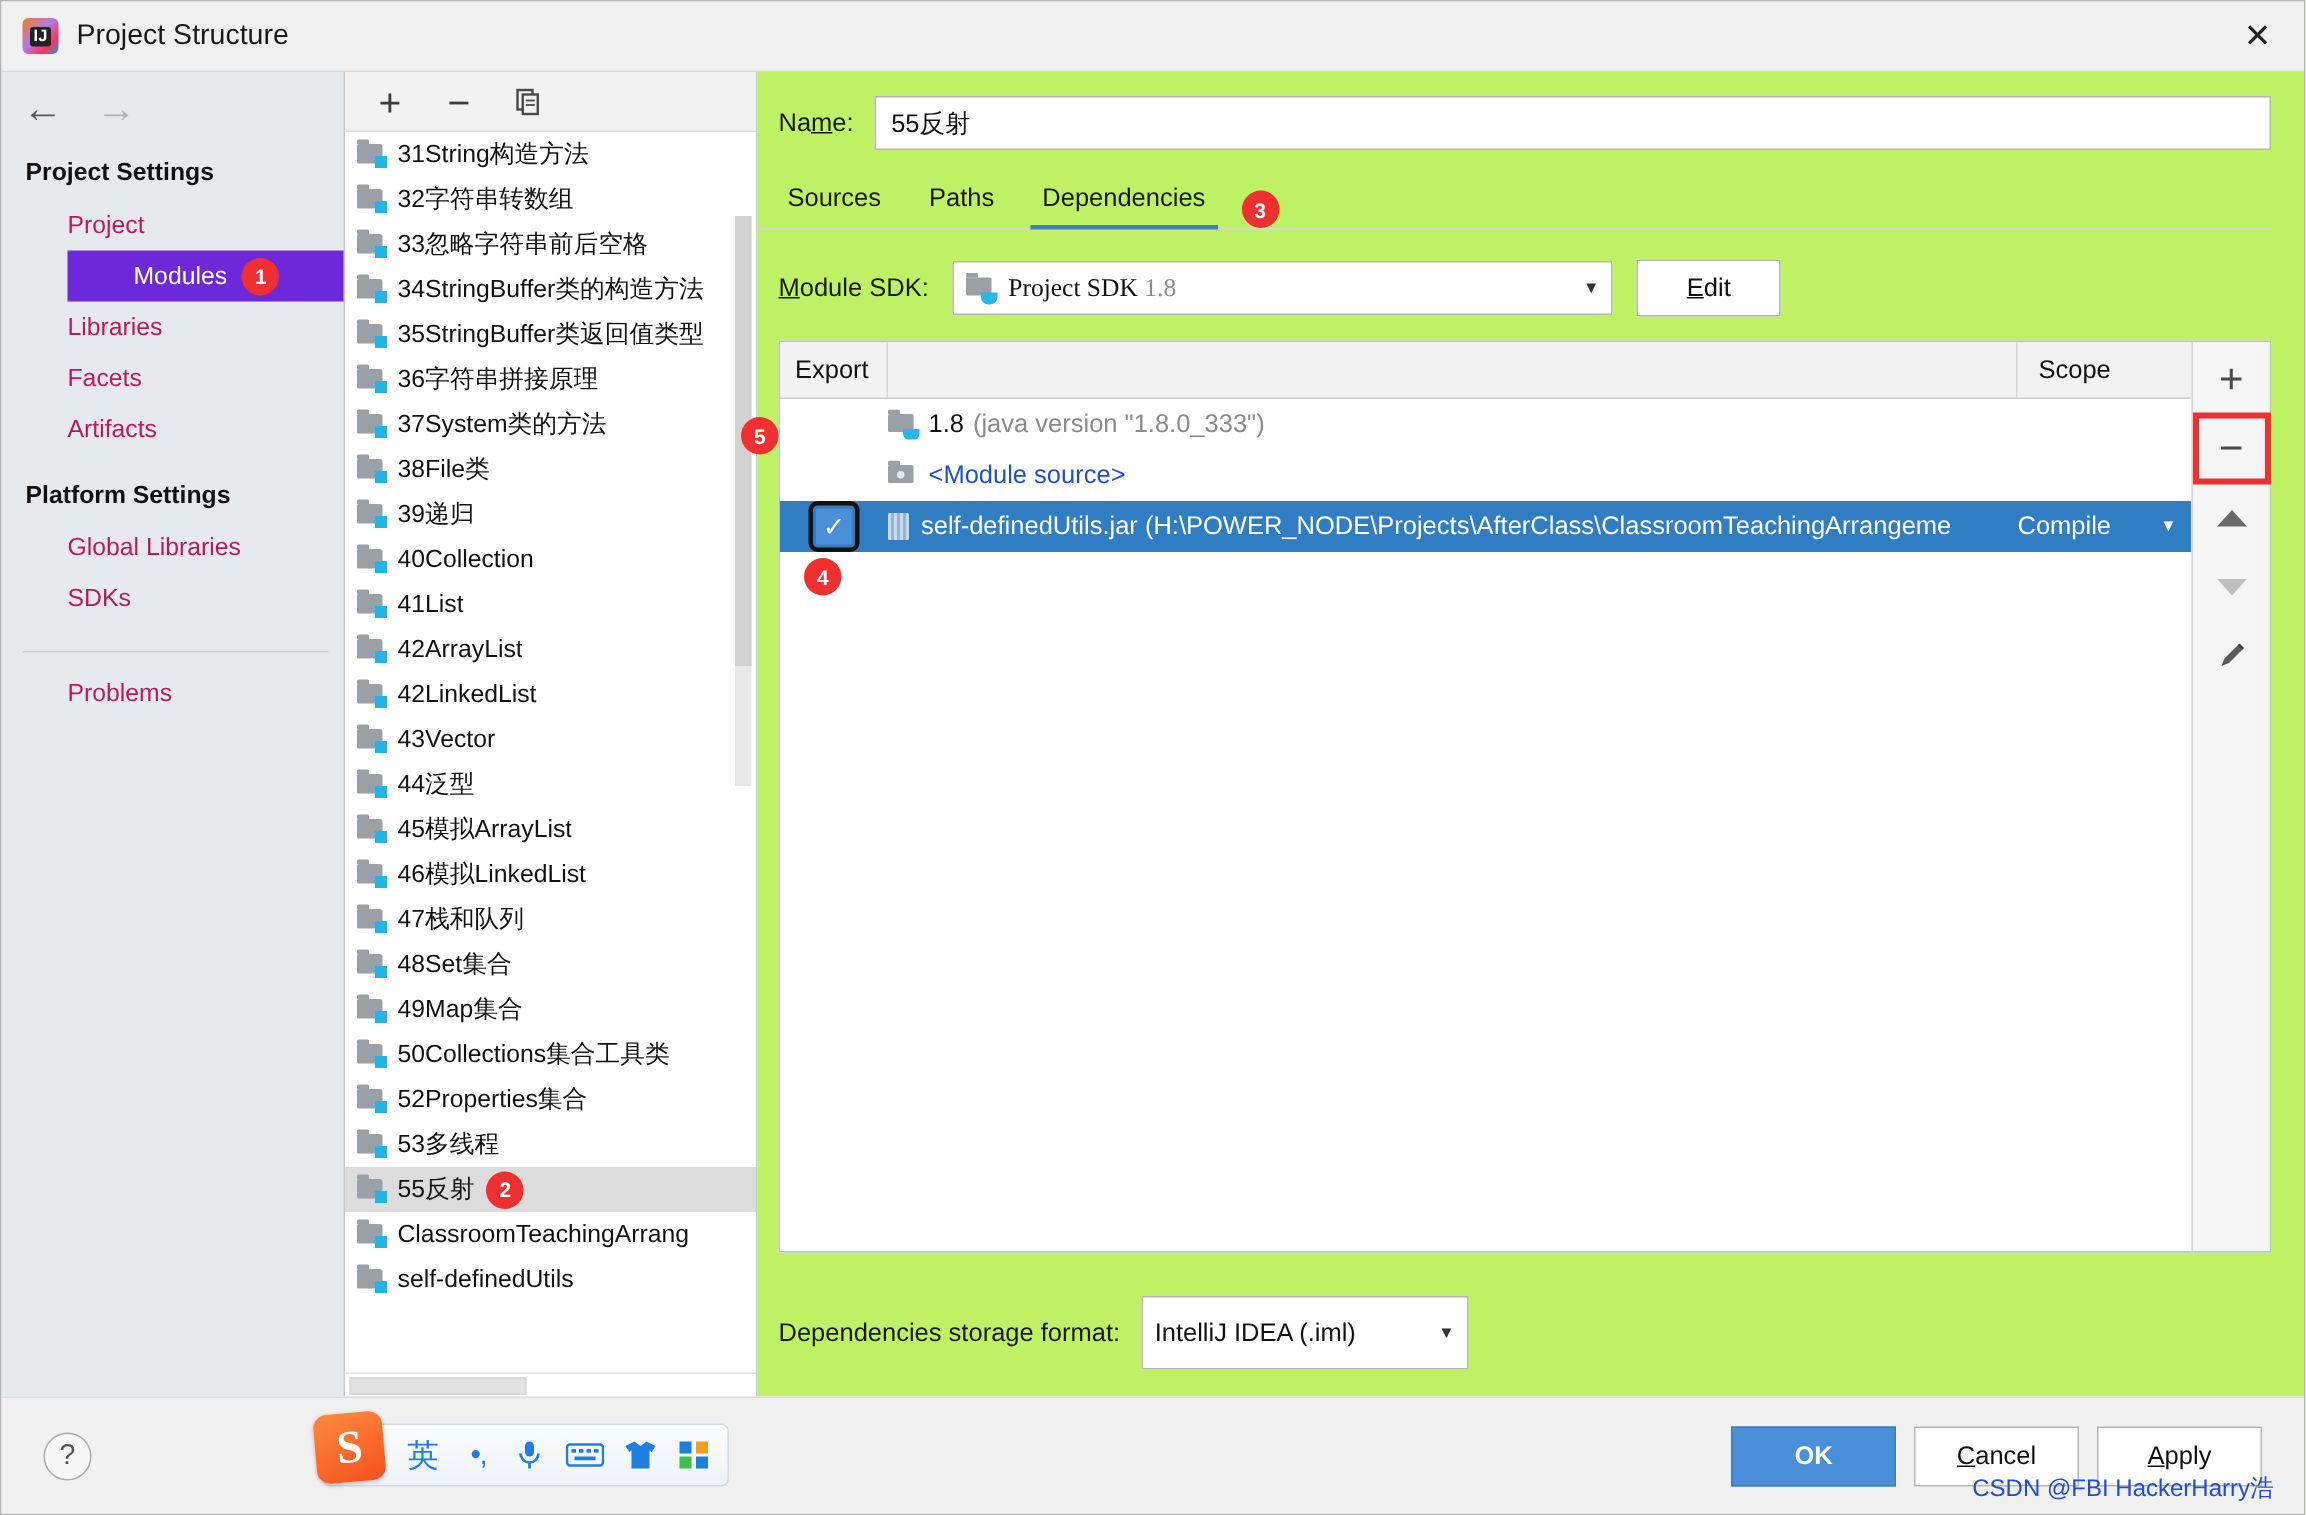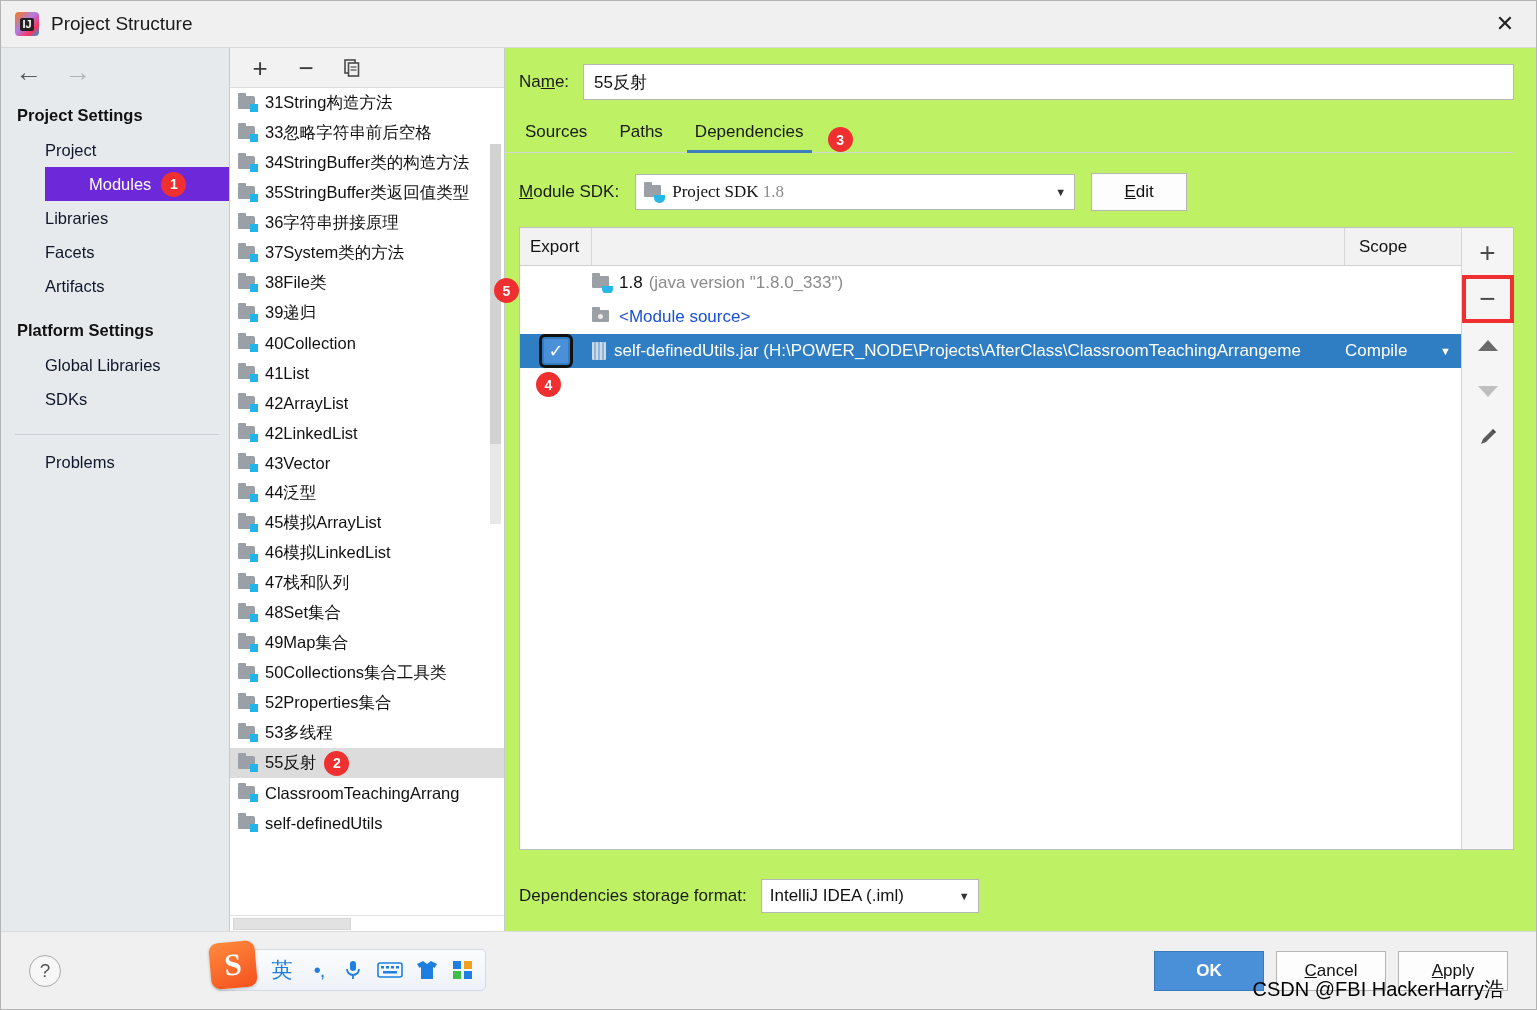--- a/index.html
+++ b/index.html
@@ -71,21 +71,21 @@
   .arrow {
     font-size: 27px; line-height: 1; color: #5a5a5a;
     cursor: pointer; user-select: none;
   }
   .arrow.disabled { color: #b0b4b7; cursor: default; }
   .side-group-title {
     font-size: 16.5px; font-weight: bold; color: #111;
     padding: 10px 0 8px 16px;
   }
   .side-item {
-    font-size: 16.5px; color: #0f172a;
+    font-size: 16.5px; color: #be185d;
     padding: 6px 0 6px 44px;
     height: 34px; line-height: 22px;
     display: flex; align-items: center;
     cursor: pointer; position: relative;
   }
   .side-item.selected {
     background: #6d28d9; color: #ffffff; margin-left: 44px;
   }
   .side-sep {
     height: 1px; background: #c9d0d5; margin: 18px 10px 10px 14px;
@@ -362,21 +362,21 @@
   .tri-up { border-bottom: 11px solid #6a6a6a; }
   .tri-dn { border-top: 11px solid #bfbfbf; }
 
   
   .storage-row {
     display: flex; align-items: center; gap: 14px;
     padding: 18px 22px 18px 14px;
   }
   .storage-label { font-size: 17px; color: #1a1a1a; }
   .storage-combo {
-    width: 218px; height: 34px; background: #fff;
+    width: 218px; height: 49px; background: #fff;
     border: 1px solid #b6b6b6; display: flex; align-items: center;
     padding: 0 8px; font-size: 17px; color: #111; cursor: pointer;
   }
 
   .dialog-footer {
     flex: 0 0 78px; height: 78px;
     border-top: 1px solid #dcdcdc;
     background: #f0f0f0;
     display: flex; align-items: center;
     position: relative;
@@ -403,22 +403,22 @@
   .btn-secondary {
     min-width: 110px; height: 40px;
     background: #fdfdfd; border: 1px solid #b6b6b6;
     color: #111; font-size: 17px; cursor: pointer;
     display: inline-flex; align-items: center; justify-content: center;
     font-family: "Liberation Sans", sans-serif;
   }
   .btn-secondary u { text-decoration: underline; }
 
   .watermark {
-    position: absolute; right: 32px; bottom: 6px;
-    font-size: 20px; color: #000000;
+    position: absolute; right: 20px; bottom: 6px;
+    font-size: 16px; color: #1d4ed8;
     pointer-events: none; white-space: nowrap;
   }
 
   
   .ime-bar {
     position: absolute; left: 214px; bottom: 18px;
     height: 42px; width: 271px;
     background: linear-gradient(180deg,#fbfcfe 0%,#f3f6fa 60%,#eef2f8 100%);
     border: 1px solid #d2dae4; border-radius: 5px;
     display: flex; align-items: center; gap: 0;
@@ -515,20 +515,27 @@
       </div>
 
       <div class="modules-scroll">
         <div id="module-rows">
             <div class="mod-row">
               <span class="mod-icon">
                 <span class="folder"></span>
                 <span class="badge-sq"></span>
               </span>
               <span class="mod-label">31String构造方法</span>
+            </div>
+            <div class="mod-row">
+              <span class="mod-icon">
+                <span class="folder"></span>
+                <span class="badge-sq"></span>
+              </span>
+              <span class="mod-label">32字符串转数组</span>
             </div>
             <div class="mod-row">
               <span class="mod-icon">
                 <span class="folder"></span>
                 <span class="badge-sq"></span>
               </span>
               <span class="mod-label">33忽略字符串前后空格</span>
             </div>
             <div class="mod-row">
               <span class="mod-icon">

